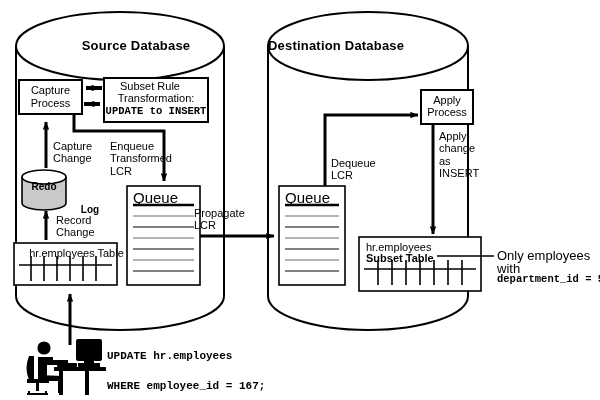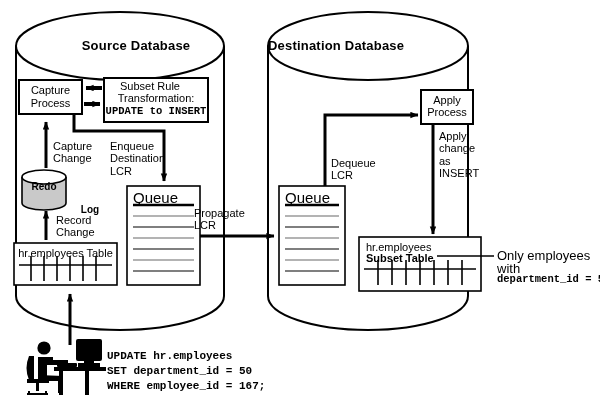--- a/index.html
+++ b/index.html
@@ -159,30 +159,30 @@
   <div class="lbl box-title" style="left:19px;top:97px;width:63px;">Process</div>
 
   <div class="lbl box-title" style="left:104px;top:80px;width:92px;">Subset Rule</div>
   <div class="lbl mono" style="left:104px;top:106px;width:104px;text-align:center;">UPDATE to INSERT</div>
   <div class="lbl box-title" style="left:104px;top:92px;width:104px;">Transformation:</div>
 
   <div class="lbl arrow-lbl" style="left:53px;top:140px;">Capture
 Change</div>
 
   <div class="lbl arrow-lbl" style="left:110px;top:140px;">Enqueue
-Destination
+Transformed
 LCR</div>
 
   <div class="lbl redo" style="left:22px;top:181px;width:44px;">Redo</div>
   <div class="lbl redo" style="left:22px;top:204px;width:64px;padding-left:36px;">Log</div>
 
   <div class="lbl arrow-lbl" style="left:56px;top:214px;">Record
 Change</div>
 
-  <div class="lbl tbl-lbl" style="left:14px;top:247px;width:103px;text-align:center;">hr.employees Table</div>
+  <div class="lbl tbl-lbl" style="left:14px;top:247px;width:103px;text-align:center;padding-left:11px;">hr.employees Table</div>
 
   <div class="lbl qhead" style="left:133px;top:190px;">Queue</div>
 
   <div class="lbl arrow-lbl" style="left:194px;top:207px;">Propagate
 LCR</div>
 
   <div class="lbl qhead" style="left:285px;top:190px;">Queue</div>
 
   <div class="lbl arrow-lbl" style="left:331px;top:157px;">Dequeue
 LCR</div>
@@ -196,16 +196,15 @@
 INSERT</div>
 
   <div class="lbl tbl-lbl" style="left:366px;top:241px;">hr.employees</div>
   <div class="lbl tbl-lbl" style="left:366px;top:252px;font-weight:bold;">Subset Table</div>
 
   <div class="lbl callout" style="left:497px;top:248px;">Only employees</div>
   <div class="lbl callout" style="left:497px;top:261px;">with</div>
   <div class="lbl mono" style="left:497px;top:274px;">department_id = 50</div>
 
   <div class="lbl sql" style="left:107px;top:349px;">UPDATE hr.employees</div>
-  <div class="lbl sql" style="left:107px;top:364px;">SET department_id = 50</div>
   <div class="lbl sql" style="left:107px;top:379px;">WHERE employee_id = 167;</div>
 
 </div>
 
 </body></html>

